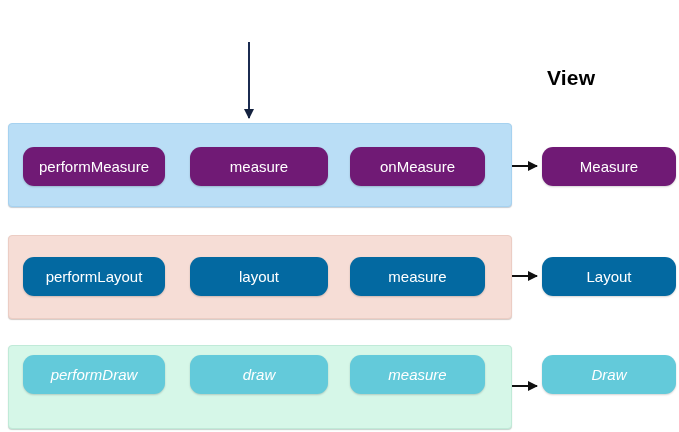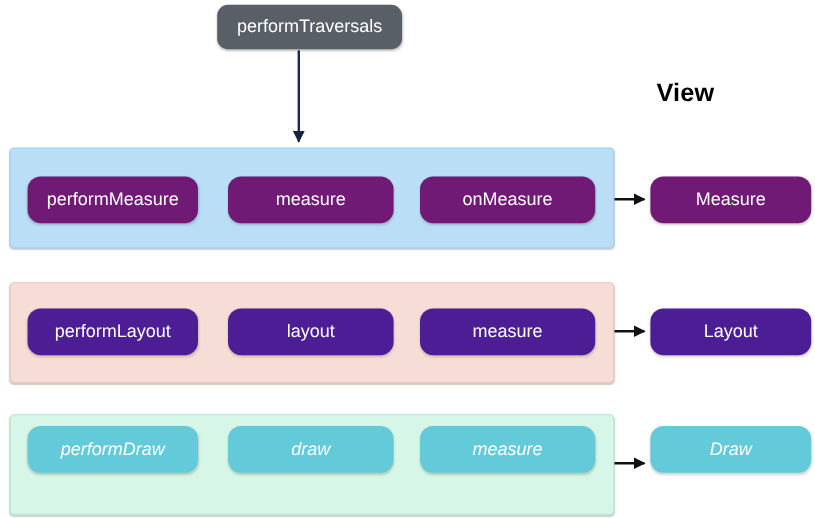--- a/index.html
+++ b/index.html
@@ -47,27 +47,27 @@
   .node {
     position: absolute;
     height: 39px;
     border-radius: 11px;
     color: #ffffff;
     font-size: 15px;
     display: flex; align-items: center; justify-content: center;
     box-shadow: 0 1px 2px rgba(0,0,0,0.18);
   }
   .node-blue   { background: #701a75; }
-  .node-orange { background: #4c1d95; text-align: right; }
+  .node-orange { background: #0369a1; text-align: right; }
   .node-teal   { background: #63cada; }
 
   
   .pos-step0 { left: 23px;  width: 142px; }
   .pos-step1 { left: 190px; width: 138px; }
-  .pos-step2 { left: 350px; width: 146px; }
+  .pos-step2 { left: 350px; width: 135px; }
   .pos-view  { left: 542px; width: 134px; }
 
   
   .row1 .node { top: 147px; }
   .row2 .node { top: 257px; }
   .row3 .node { top: 355px; font-style: italic; }
 
   .arrows-layer {
     position: absolute;
     left: 0; top: 0;
@@ -98,21 +98,20 @@
 
     <line x1="169" y1="276" x2="185" y2="276" stroke="#111111" stroke-width="2" marker-end="url(#head-black)"></line>
     <line x1="331" y1="276" x2="346" y2="276" stroke="#111111" stroke-width="2" marker-end="url(#head-black)"></line>
     <line x1="488" y1="276" x2="537" y2="276" stroke="#111111" stroke-width="2" marker-end="url(#head-black)"></line>
 
     <line x1="169" y1="386" x2="185" y2="386" stroke="#111111" stroke-width="2" marker-end="url(#head-black)"></line>
     <line x1="331" y1="386" x2="346" y2="386" stroke="#111111" stroke-width="2" marker-end="url(#head-black)"></line>
     <line x1="488" y1="386" x2="537" y2="386" stroke="#111111" stroke-width="2" marker-end="url(#head-black)"></line>
   </svg>
 
-  <div class="root-box">performTraversals</div>
 
   <div class="col-heading heading-right">View</div>
 
   <div class="row1">
     <div class="row-panel panel-measure"></div>
     <div class="node node-blue pos-step0">performMeasure</div>
     <div class="node node-blue pos-step1">measure</div>
     <div class="node node-blue pos-step2">onMeasure</div>
     <div class="node node-blue pos-view">Measure</div>
   </div>

